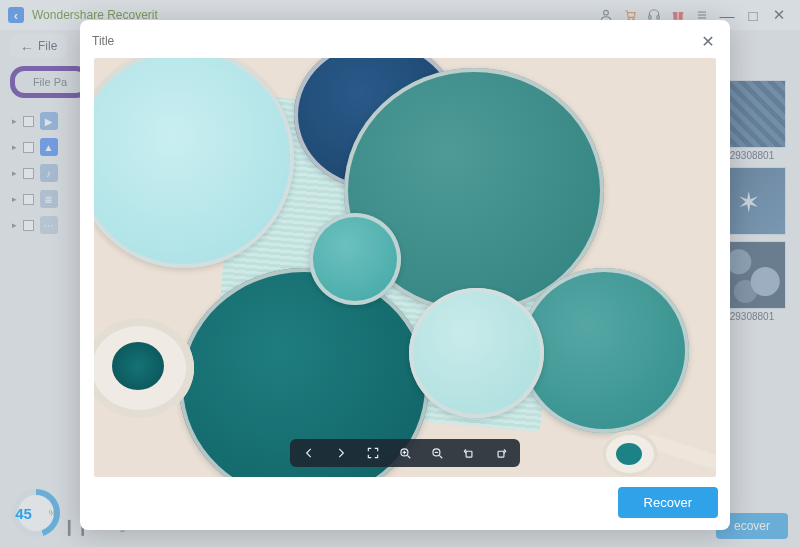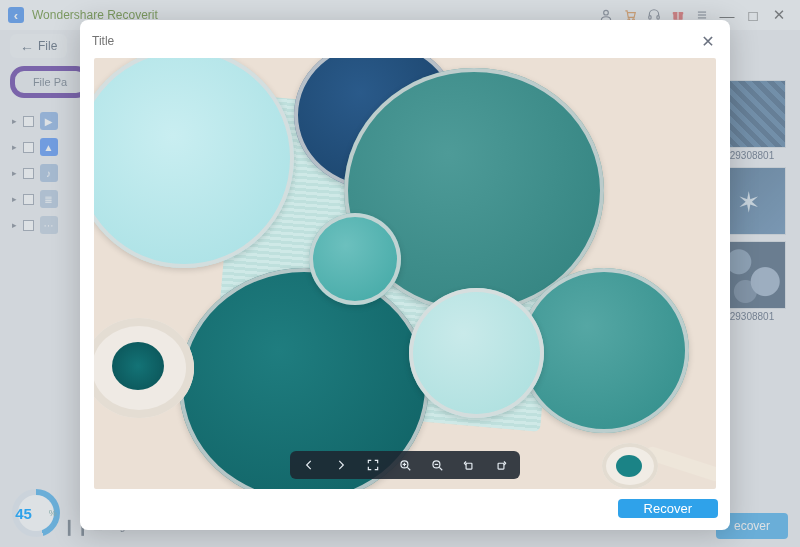--- a/index.html
+++ b/index.html
@@ -81,21 +81,21 @@
     .spoon .cup{position:absolute;left:0;top:20px;width:56px;height:46px;border-radius:50%;background:#f1ece5;box-shadow:inset 0 0 0 4px #e3dcd1;}
     .spoon .cup::after{content:"";position:absolute;left:14px;top:12px;width:26px;height:22px;border-radius:50%;background:#1b8386;}
     .spoon .handle{position:absolute;left:42px;top:34px;width:80px;height:14px;background:#eee6da;border-radius:8px;transform:rotate(18deg);}
 
     
     .ptoolbar{position:absolute;left:50%;bottom:10px;transform:translateX(-50%);background:rgba(30,38,48,.88);border-radius:6px;display:flex;align-items:center;padding:5px 10px;gap:14px;}
     .ptoolbar .pb{color:#e6edf3;cursor:pointer;display:flex;align-items:center;justify-content:center;width:18px;height:18px;}
     .ptoolbar .pb svg{width:14px;height:14px;stroke:#e6edf3;fill:none;stroke-width:2;}
 
     .modal .mfoot{display:flex;justify-content:flex-end;}
-    .modal .mrecover{background:#2fa2ea;color:#fff;border:none;border-radius:4px;padding:2px 26px;font-size:13px;cursor:pointer;}
+    .modal .mrecover{background:#2fa2ea;color:#fff;border:none;border-radius:4px;padding:8px 26px;font-size:13px;cursor:pointer;}
   </style>
 </head>
 <body>
 
 <div class="titlebar">
   <div class="logo"></div>
   <div class="appname">Wondershare Recoverit</div>
   <div class="spacer"></div>
   <div class="ticon">
     <svg viewBox="0 0 24 24" fill="none" stroke="currentColor" stroke-width="2">

